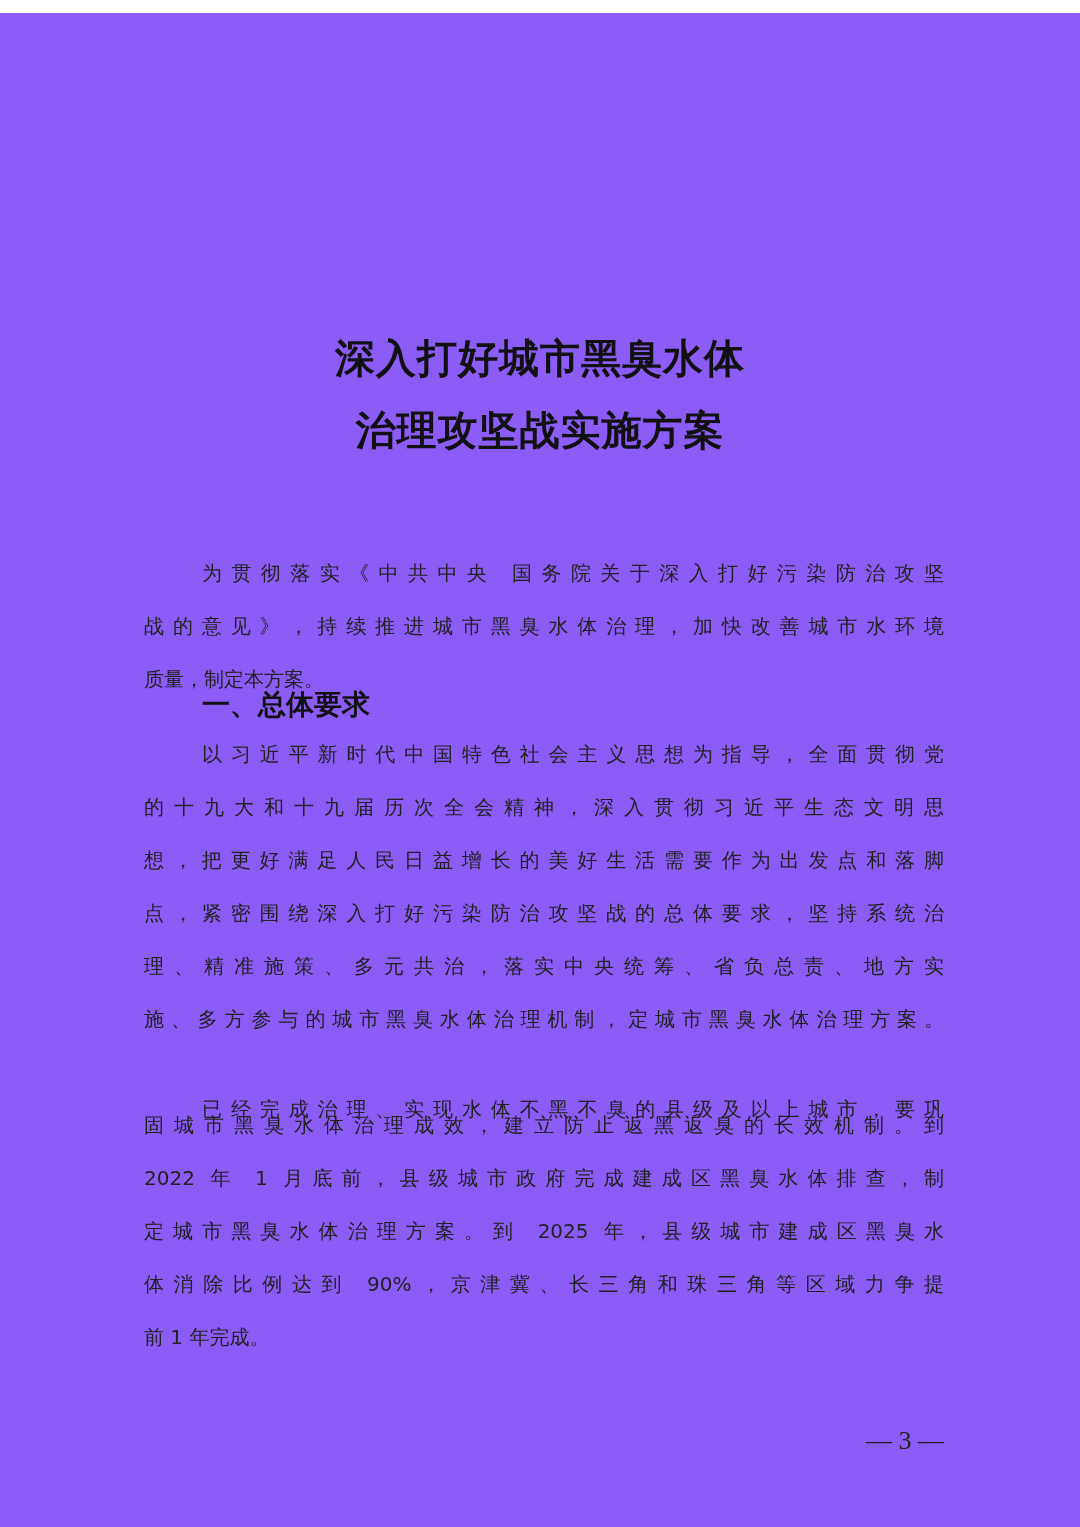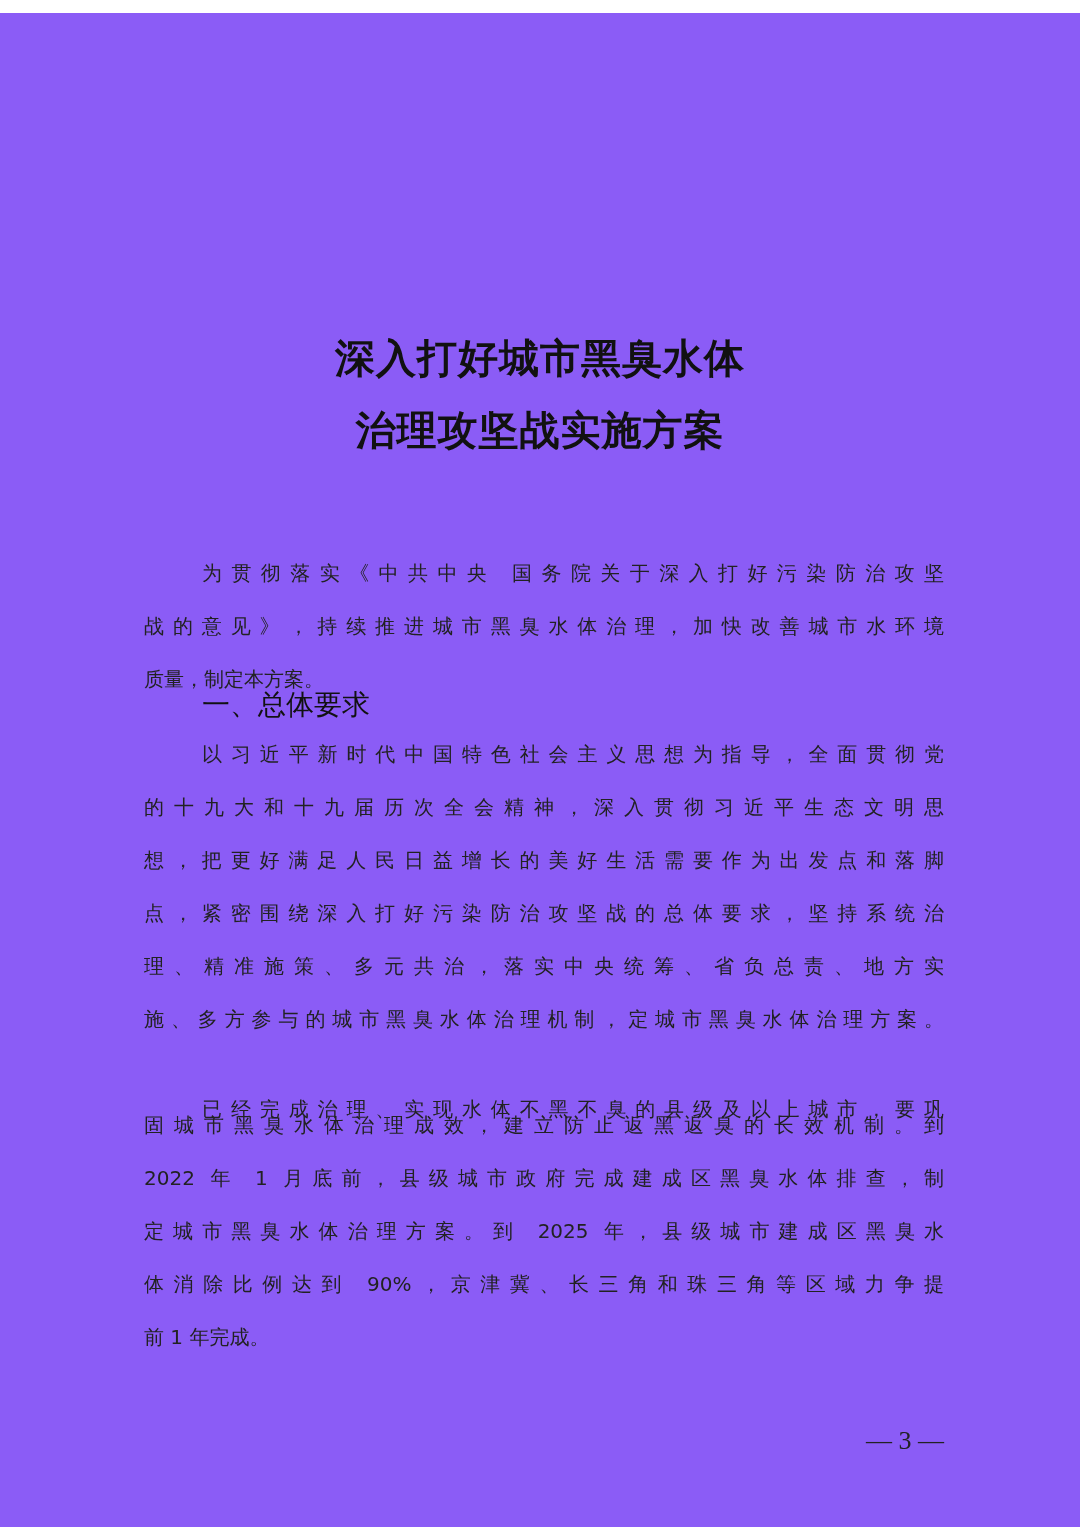--- a/index.html
+++ b/index.html
@@ -49,21 +49,21 @@
       font-family: "DejaVu Sans", "Liberation Sans", sans-serif;
       font-weight: normal;
     }
     .line.indent { left: 202px; width: 742px; }
     .line.last { text-align-last: left; }
     .heading {
       position: absolute;
       left: 202px;
       font-size: 28px;
       line-height: 40px;
-      font-weight: normal;
+      font-weight: bold;
       color: #111;
       font-family: "DejaVu Sans", "Liberation Sans", sans-serif;
     }
     .page-number {
       position: absolute;
       left: 860px;
       top: 1410px;
       width: 90px;
       text-align: center;
       font-size: 26px;

